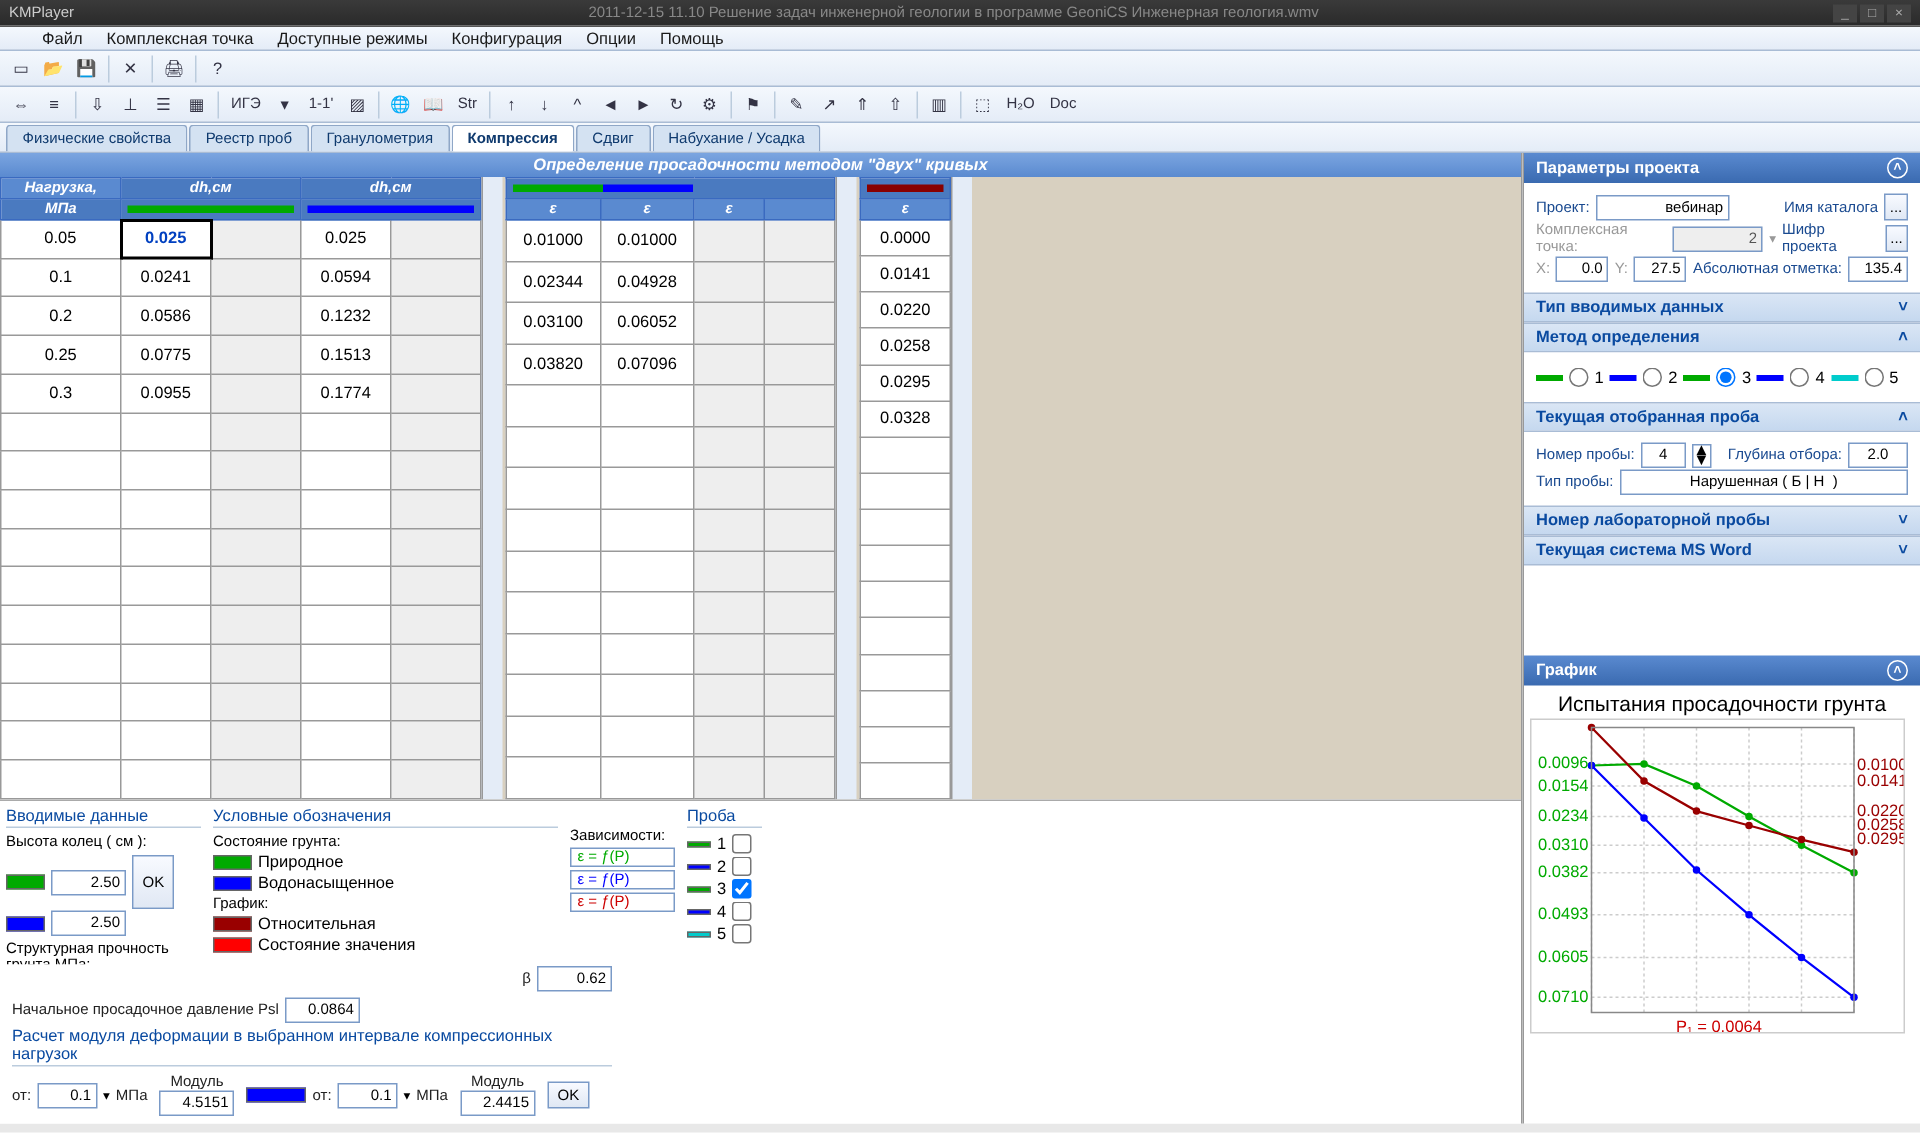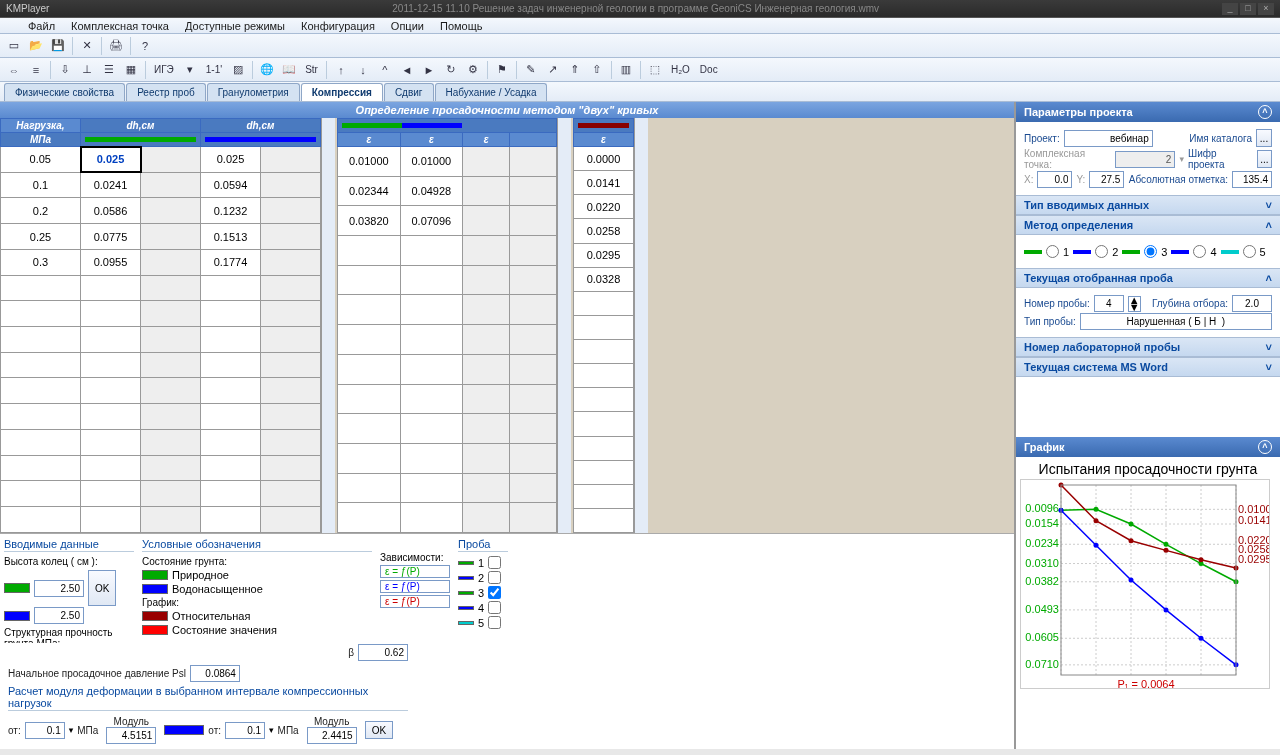--- a/index.html
+++ b/index.html
@@ -315,20 +315,26 @@
           <tbody id="tbody2">
               <tr>
                 <td style="width:60px">0.01000</td>
                 <td style="width:60px">0.01000</td>
                 <td style="width:45px;background:#eee"></td>
                 <td style="width:45px;background:#eee"></td>
               </tr>
               <tr>
                 <td style="width:60px">0.02344</td>
                 <td style="width:60px">0.04928</td>
+                <td style="width:45px;background:#eee"></td>
+                <td style="width:45px;background:#eee"></td>
+              </tr>
+              <tr>
+                <td style="width:60px">0.03100</td>
+                <td style="width:60px">0.06052</td>
                 <td style="width:45px;background:#eee"></td>
                 <td style="width:45px;background:#eee"></td>
               </tr>
               <tr>
                 <td style="width:60px">0.03820</td>
                 <td style="width:60px">0.07096</td>
                 <td style="width:45px;background:#eee"></td>
                 <td style="width:45px;background:#eee"></td>
               </tr>
               <tr>

